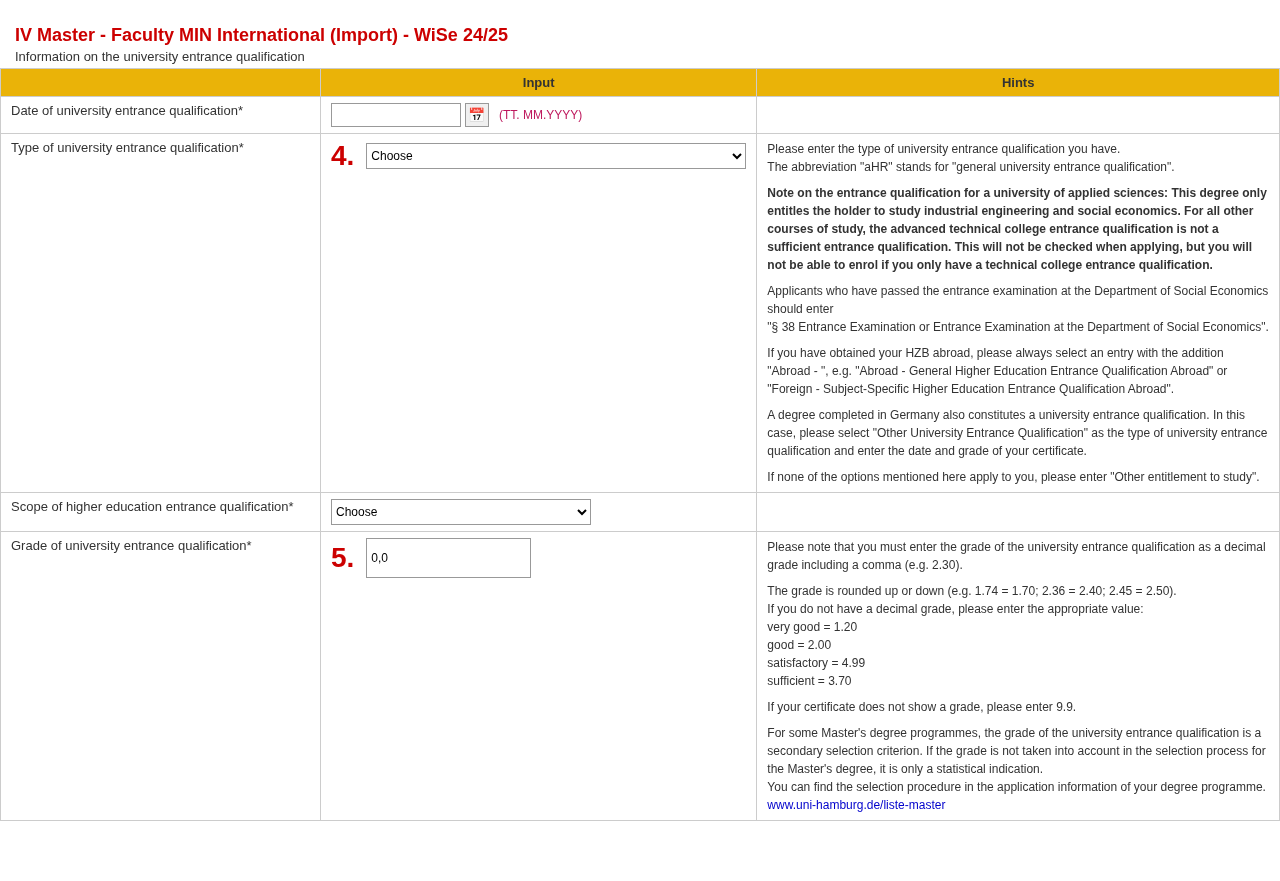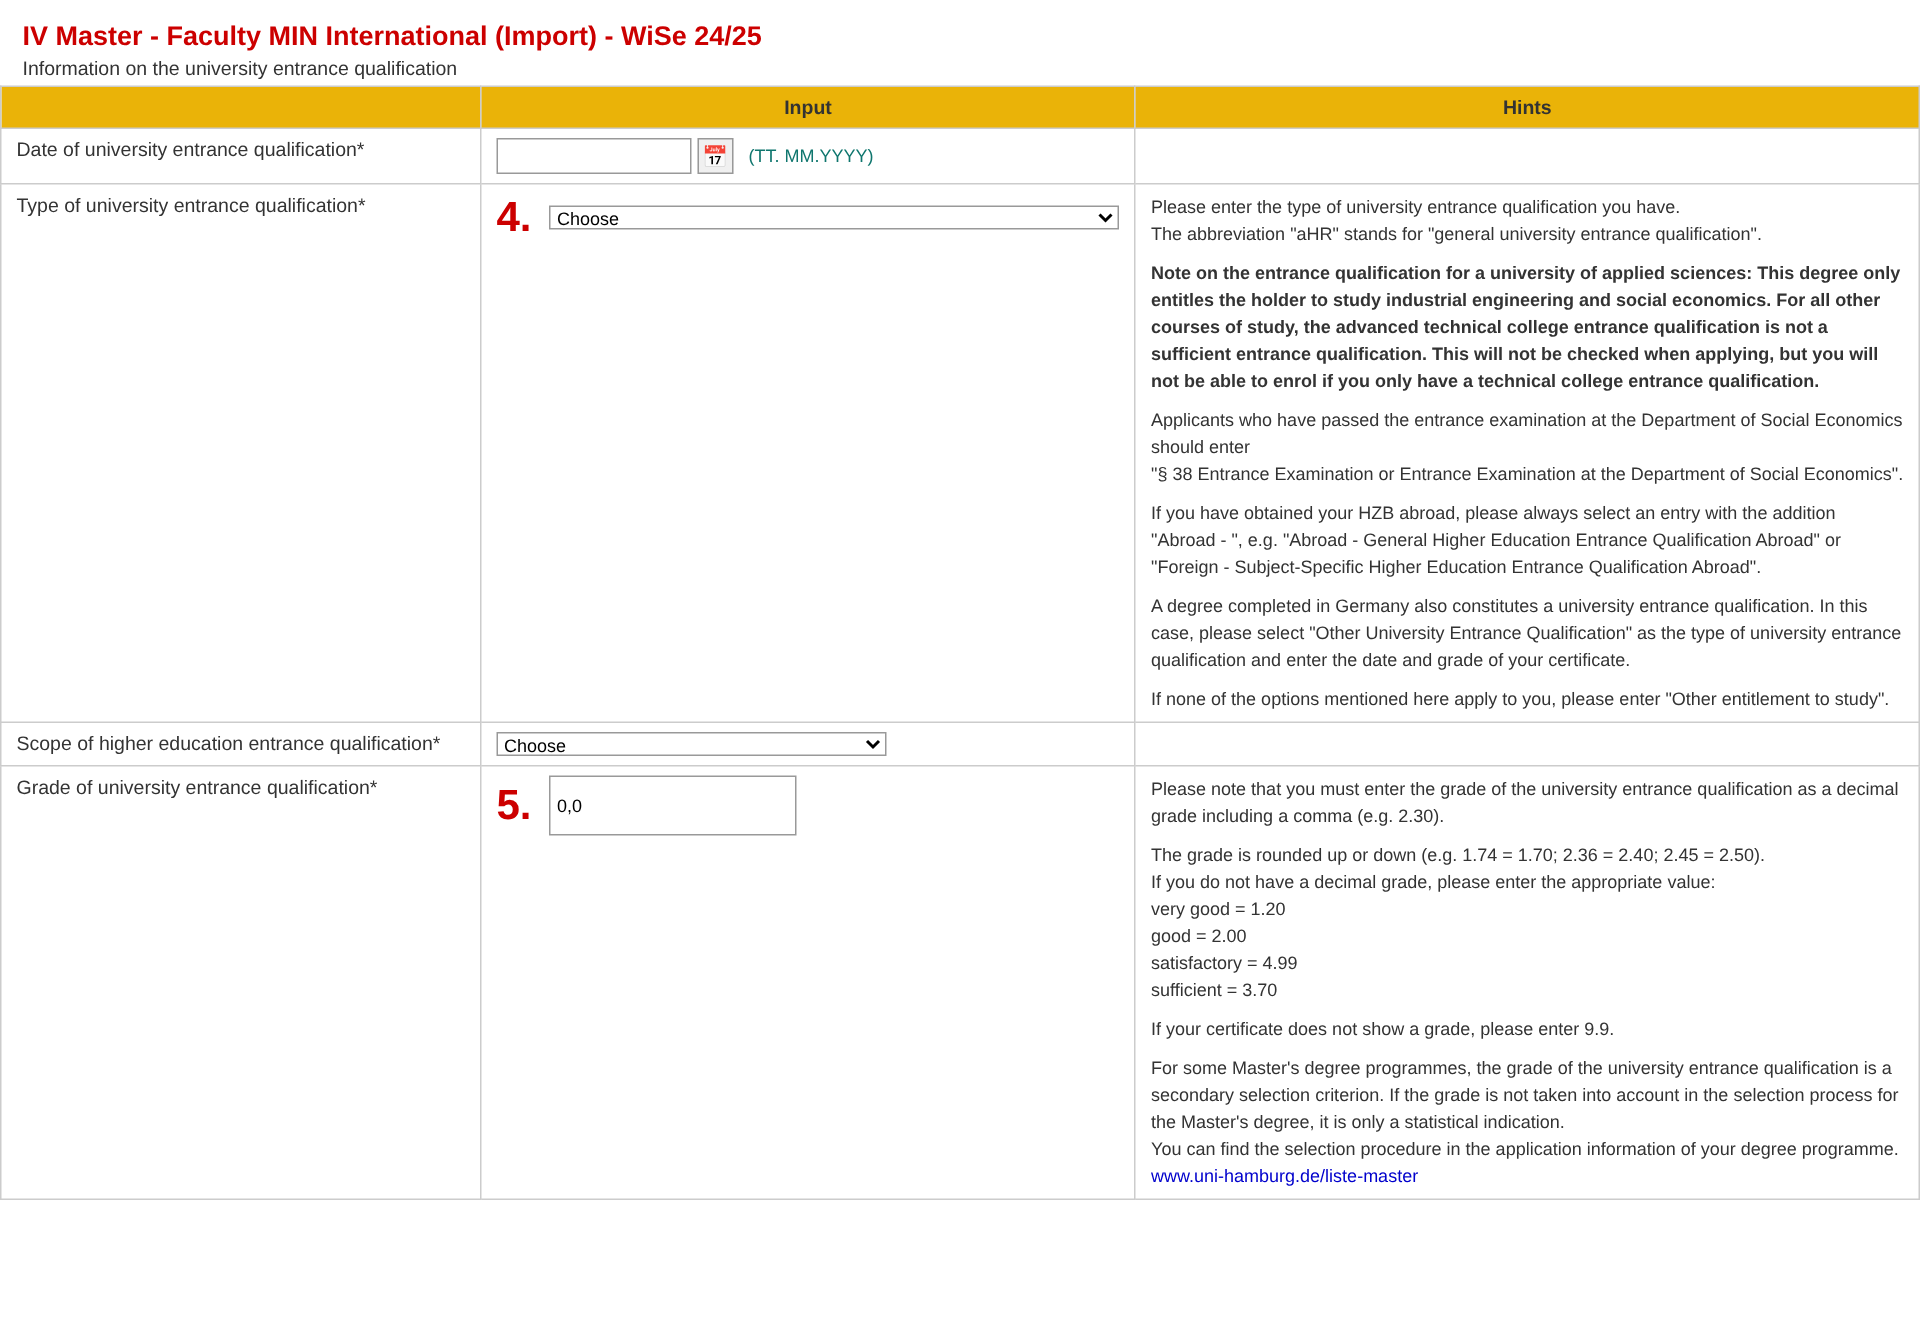--- a/index.html
+++ b/index.html
@@ -3,21 +3,21 @@
   <meta charset="utf-8">
   <style>
     * { box-sizing: border-box; margin: 0; padding: 0; }
     body {
       font-family: Arial, sans-serif;
       font-size: 13px;
       background: #fff;
       color: #333;
     }
     .page-header {
-      padding: 14px 15px 4px 15px;
+      padding: 25px 15px 4px 15px;
     }
     .page-title {
       font-size: 18px;
       font-weight: bold;
       color: #c00;
     }
     .page-subtitle {
       font-size: 13px;
       color: #333;
       margin-top: 3px;
@@ -74,36 +74,36 @@
       border: 1px solid #999;
       background: #f0f0f0;
       cursor: pointer;
       display: flex;
       align-items: center;
       justify-content: center;
       font-size: 14px;
     }
     .date-hint {
       font-size: 12px;
-      color: #0f766e;
+      color: #be185d;
       margin-left: 6px;
     }
     .type-select-wrapper {
       display: flex;
       align-items: center;
       gap: 8px;
     }
     .step-number {
       font-size: 28px;
       font-weight: bold;
       color: #c00;
       margin-right: 4px;
     }
     select.choose-select {
-      height: 16px;
+      height: 26px;
       border: 1px solid #999;
       font-size: 12px;
       background: #fff;
       cursor: pointer;
     }
     select.choose-select-large {
       width: 380px;
     }
     select.choose-select-medium {
       width: 290px;

